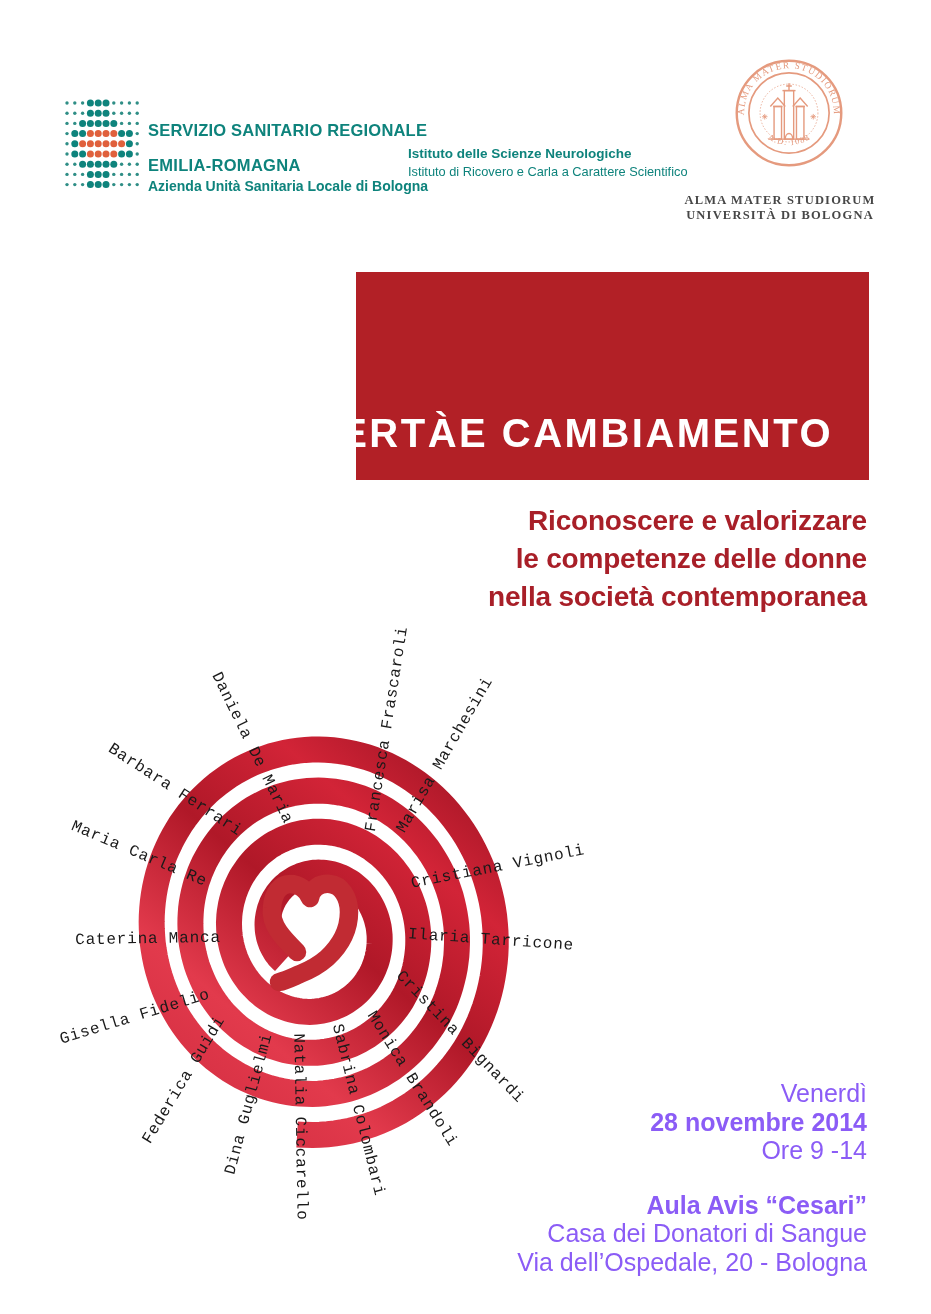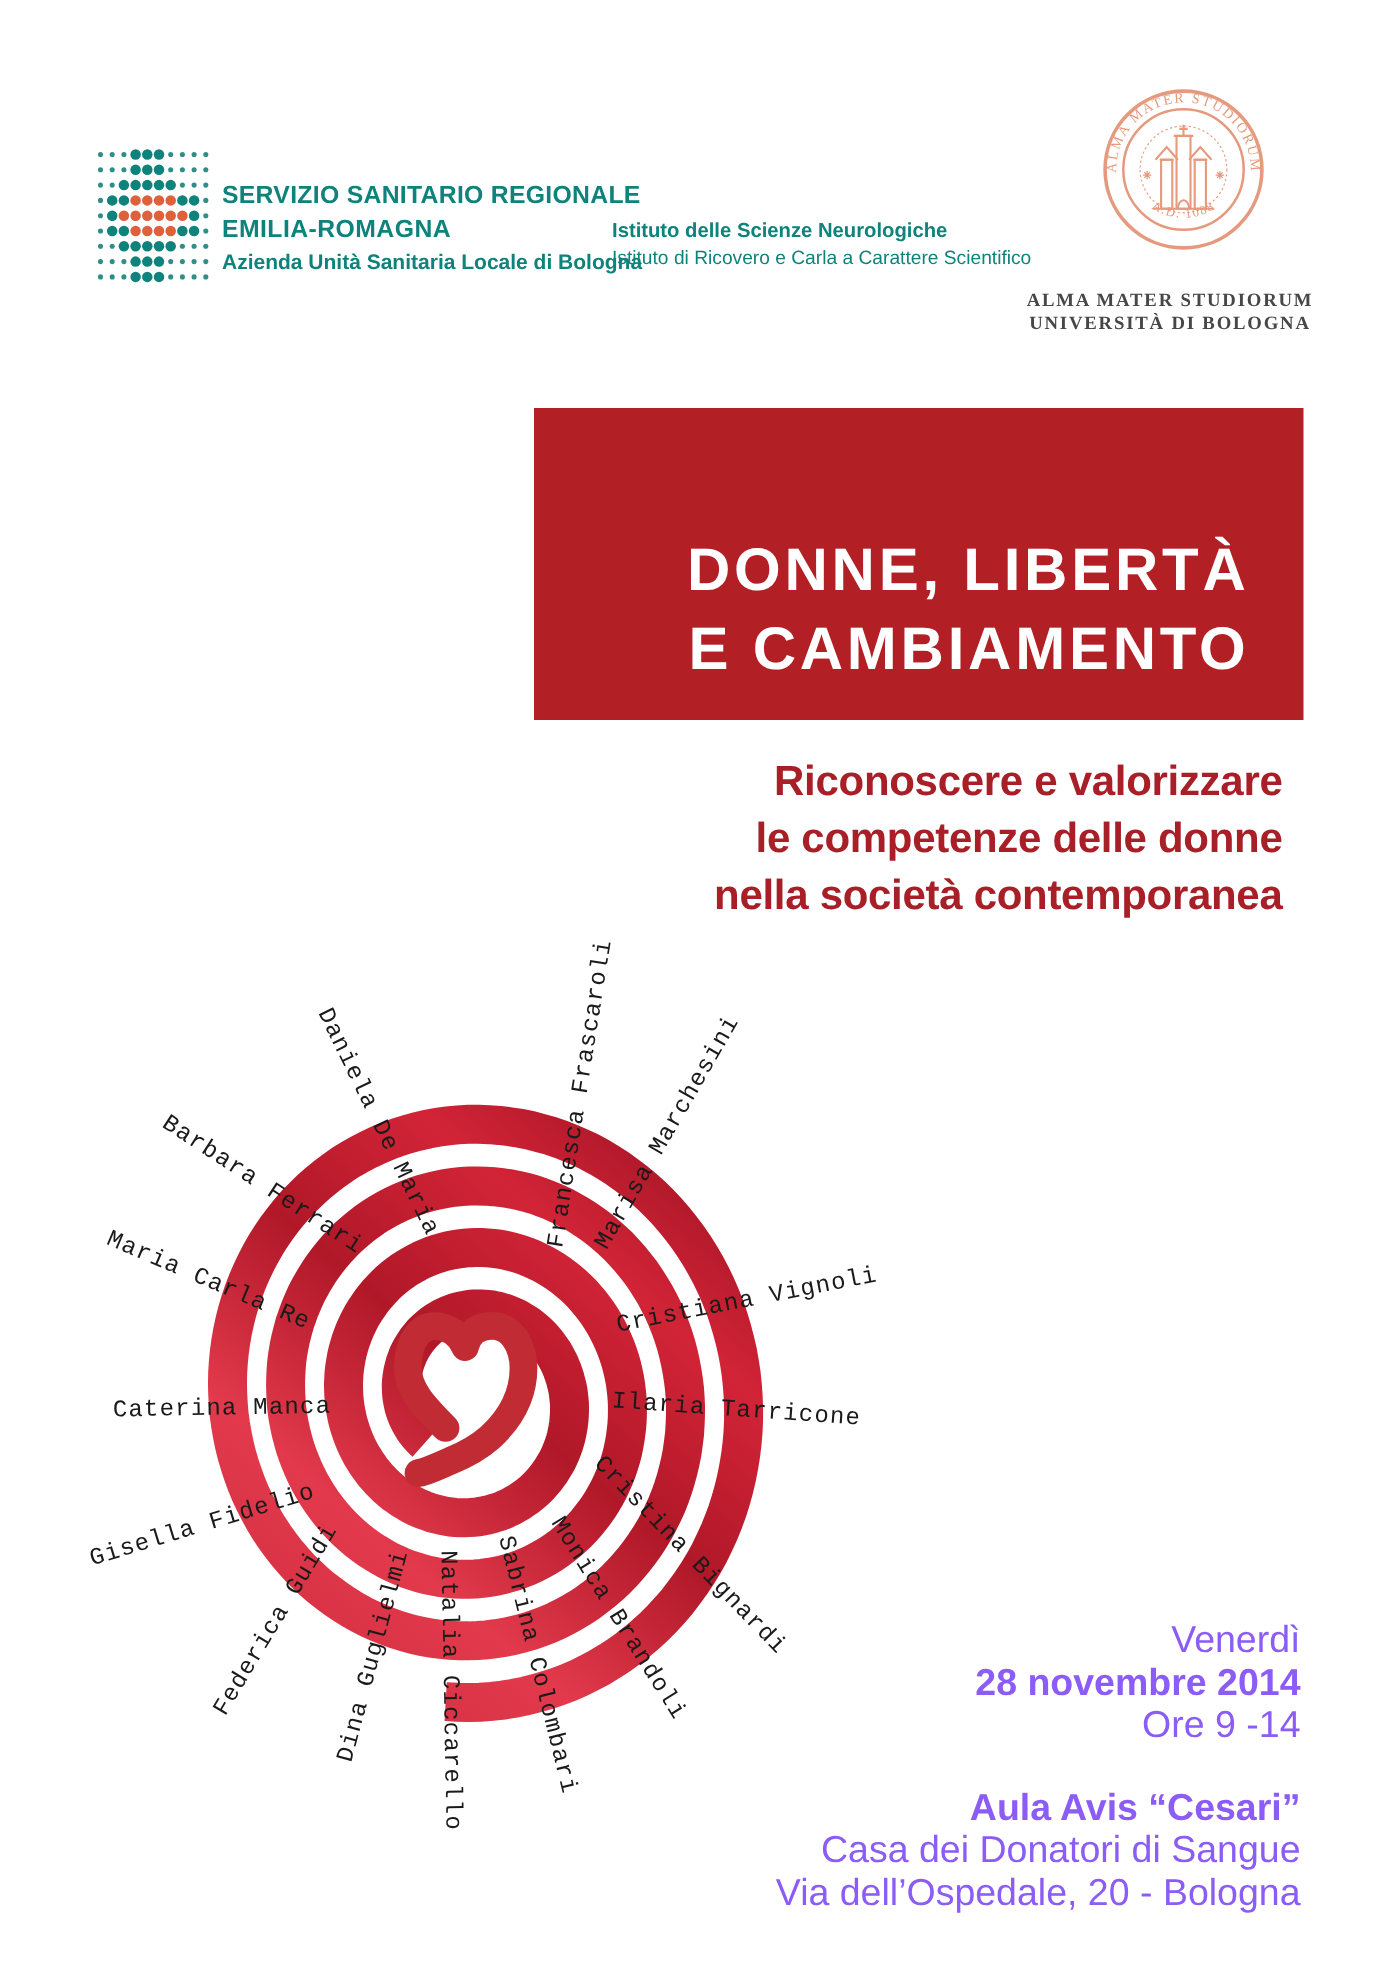--- a/index.html
+++ b/index.html
@@ -3,44 +3,44 @@
 <meta charset="utf-8">
 <style>
   html,body{margin:0;padding:0;background:#ffffff;}
   .poster{
     position:relative;width:931px;height:1314px;background:#ffffff;overflow:hidden;
     font-family:"Liberation Sans",sans-serif;
   }
   
   .dots-logo{position:absolute;left:62px;top:98px;width:80px;height:92px;}
   .ssr-text{position:absolute;left:148px;top:122px;line-height:1;}
-  .ssr-line1{font-size:16.5px;font-weight:700;letter-spacing:.2px;margin-bottom:6px;}
+  .ssr-line1{font-size:16.5px;font-weight:700;letter-spacing:.2px;margin-bottom:18px;}
   .ssr-line2{font-size:16.5px;font-weight:700;letter-spacing:.3px;margin-bottom:6px;}
   .ssr-line3{font-size:14px;font-weight:700;}
   .ist-text{position:absolute;left:388px;top:147px;line-height:1;}
   .ist-line1{font-size:13.5px;font-weight:700;margin-bottom:5px;}
   .ist-line2{font-size:12.8px;font-weight:400;}
   .seal{position:absolute;left:733px;top:57px;width:112px;height:112px;}
   .seal-wordmark{
     position:absolute;left:650px;top:193px;width:260px;text-align:center;
     font-family:"Liberation Serif",serif;font-weight:600;color:#474747;
     font-size:12.5px;letter-spacing:1.2px;line-height:15px;
   }
   
   .title-block{
     position:absolute;left:356px;top:272px;width:513px;height:208px;
-    display:flex;flex-direction:column;justify-content:flex-end;align-items:flex-end;
+    display:flex;flex-direction:row;justify-content:flex-end;align-items:flex-end;
     padding:0 36px 20px 0;box-sizing:border-box;
   }
   .title-line{
     color:#ffffff;font-size:40px;font-weight:700;letter-spacing:2.5px;
     line-height:53px;text-align:right;white-space:nowrap;
   }
   .subtitle{
-    position:absolute;right:76px;top:502px;text-align:right;
+    position:absolute;right:64px;top:502px;text-align:right;
     font-size:28px;font-weight:700;line-height:38px;letter-spacing:-.2px;
   }
   
   .spiral-svg{position:absolute;left:0;top:0;width:931px;height:1314px;pointer-events:none;}
   .names-layer{position:absolute;left:0;top:0;width:931px;height:1314px;}
   .name-label{
     position:absolute;white-space:nowrap;
     font-family:"Liberation Mono",monospace;font-size:16px;letter-spacing:.8px;
   }
   

